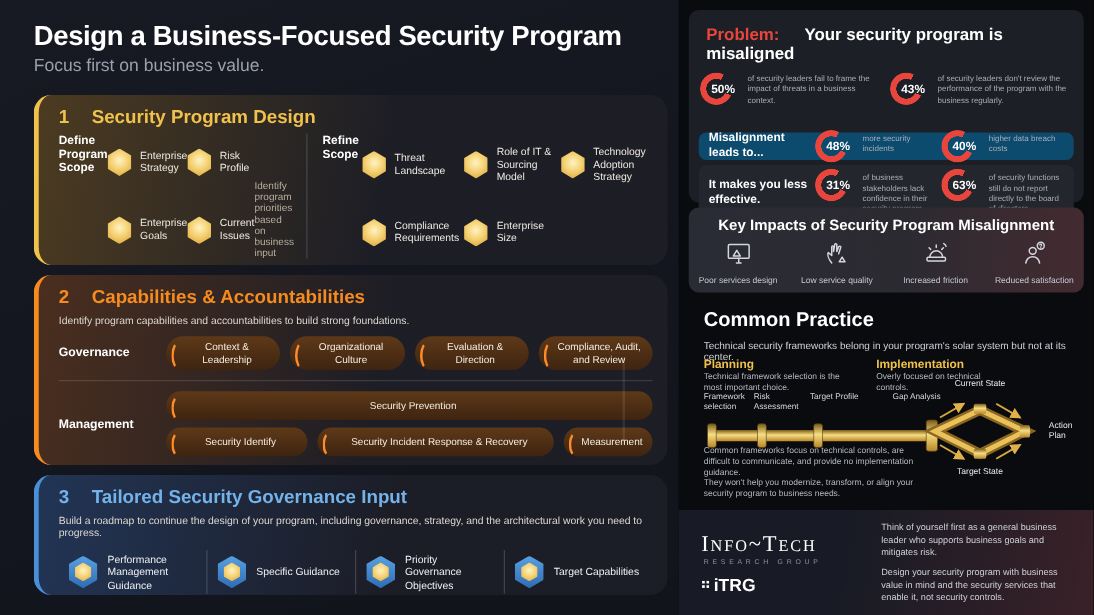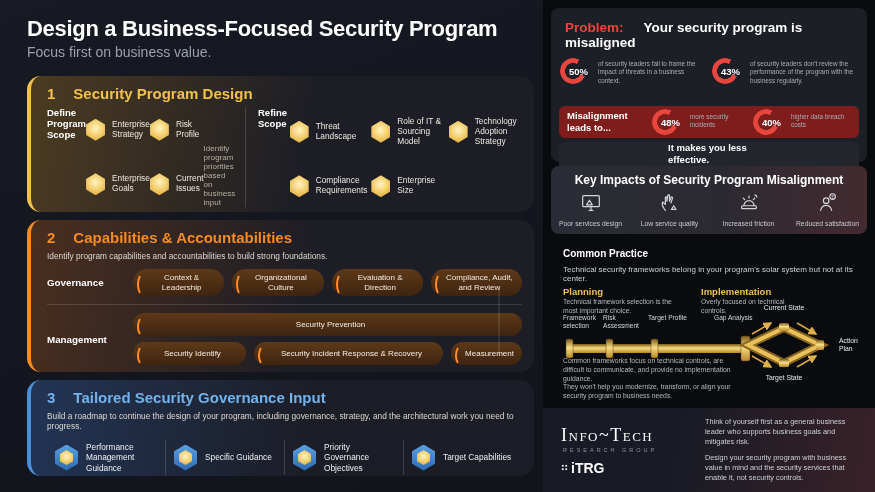--- a/index.html
+++ b/index.html
@@ -69,22 +69,22 @@
   .g-label{font-size:8.3px;color:#eef0f4;line-height:1.25;}
 
   
   .right{position:absolute;left:543px;top:0;width:332px;height:492px;background:#0a0b0e;}
 
   .problem{position:absolute;left:8px;right:8px;top:8px;height:154px;background:#1d1f27;border-radius:8px;padding:8px 6px 0 6px;}
   .p-head{padding:4px 0 2px 8px;font-size:13.5px;font-weight:800;}
   .p-label{color:var(--red);}
   .p-title{color:#fff;margin-left:20px;}
   .p-row1{display:flex;height:48px;margin-top:4px;}
-  .p-row2{display:flex;align-items:center;height:32px;background:#7f1d1d;border-radius:6px;margin:2px 2px;padding:0 8px;}
-  .p-row3{display:flex;align-items:center;height:44px;background:#24262e;border-radius:6px;margin:4px 2px 0;padding:0 8px;flex-direction:column;}
+  .p-row2{display:flex;align-items:center;height:22px;background:#0c4a6e;border-radius:6px;margin:2px 2px;padding:0 8px;}
+  .p-row3{display:flex;align-items:center;height:44px;background:#24262e;border-radius:6px;margin:4px 2px 0;padding:0 8px;}
   .p-rowlabel{width:82px;flex:none;font-size:9.5px;font-weight:800;color:#fff;line-height:1.25;}
   .stat{flex:1;display:flex;align-items:flex-start;gap:3px;padding:2px 3px;}
   .arcval{position:relative;width:35px;height:27px;flex:none;}
   .arc{position:absolute;left:0;top:0;width:26px;height:26px;border-radius:50%;
        background:conic-gradient(from 115deg,var(--red) 0 76%,transparent 76% 100%);
        -webkit-mask:radial-gradient(closest-side,transparent 60%,#000 62%);
                mask:radial-gradient(closest-side,transparent 60%,#000 62%);}
   .val{position:absolute;left:9px;top:8px;font-size:9.5px;font-weight:800;color:#fff;font-style:normal;}
   .stxt{font-size:6.4px;color:#a9adb7;line-height:1.3;padding-top:2px;}
   .p-row2 .stxt,.p-row3 .stxt{padding-top:4px;}
@@ -92,21 +92,21 @@
   .impacts{position:absolute;left:8px;right:8px;top:166px;height:68px;border-radius:8px;text-align:center;
        background:linear-gradient(90deg,#2a2c35 0%,#2c2a31 55%,#432b30 100%);padding-top:7px;}
   .imp-title{font-size:12px;font-weight:800;color:#fff;}
   .imp-row{display:flex;margin-top:4px;}
   .imp-item{flex:1;}
   .imp-icon{display:inline-block;width:24px;height:24px;}
   .imp-icon svg{width:24px;height:24px;stroke:#d3d6dc;fill:none;stroke-width:1.3;stroke-linecap:round;stroke-linejoin:round;}
   .imp-label{font-size:6.8px;color:#c6c9d0;margin-top:1px;}
 
   .practice{position:absolute;left:0;right:0;top:240px;height:168px;padding:8px 20px 0;}
-  .cp-title{font-size:10px;font-weight:800;color:#fff;}
+  .cp-title{font-size:16px;font-weight:800;color:#fff;}
   .cp-sub{font-size:8px;color:#ccd0d6;margin-top:6px;}
   .cp-col-label{position:absolute;top:46px;font-size:9.5px;font-weight:800;color:var(--gold);}
   .cp-col-text{position:absolute;top:58px;font-size:6.8px;color:#b4b8c0;line-height:1.3;}
   .cp-plan-l{left:20px;} .cp-plan-t{left:20px;width:110px;}
   .cp-impl-l{left:158px;} .cp-impl-t{left:158px;width:95px;}
   .kdiag{position:absolute;left:16px;top:64px;width:312px;height:100px;}
   .k-step{position:absolute;top:10px;width:46px;font-size:6.6px;color:#d3d6dc;line-height:1.25;}
   .k-node{position:absolute;font-size:6.8px;color:#e8eaee;line-height:1.2;text-align:center;}
   .k-note{position:absolute;left:20px;font-size:6.8px;color:#b4b8c0;line-height:1.35;width:168px;}
   .k-note1{top:116px;} .k-note2{top:142px;}

